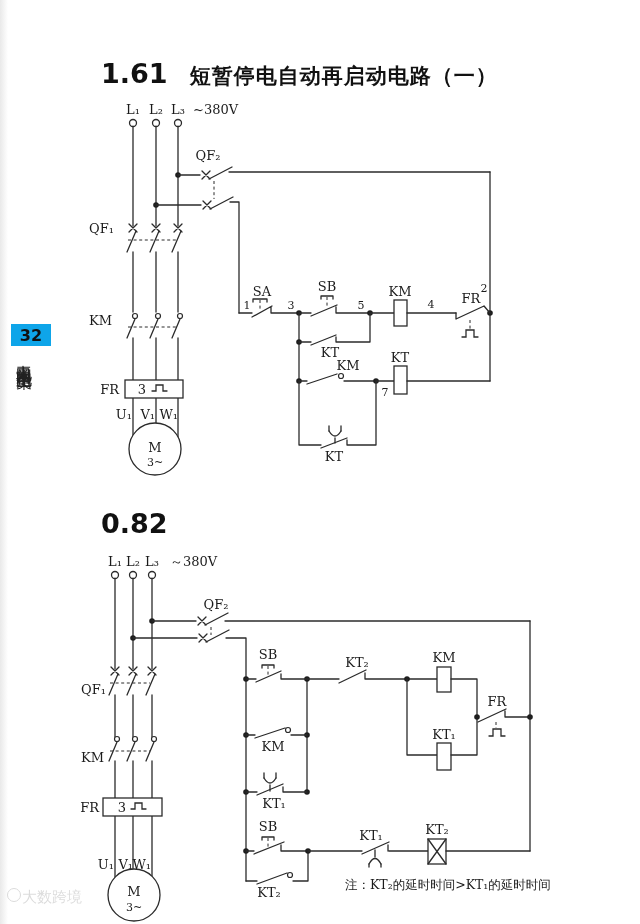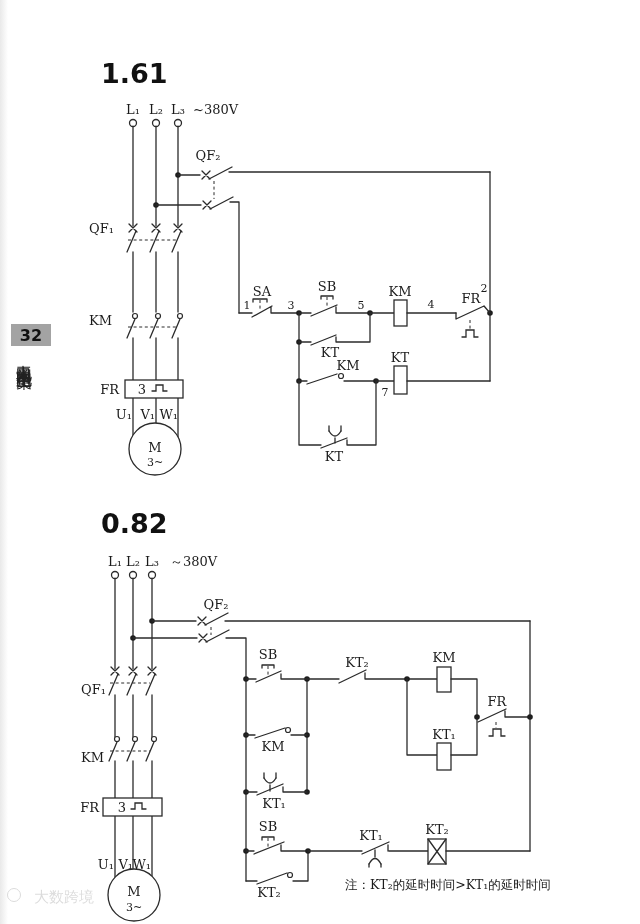--- a/index.html
+++ b/index.html
@@ -1,54 +1,55 @@
 <!DOCTYPE html>
 <html><head>
 <meta charset="utf-8">
 <style>
   html,body{margin:0;padding:0;background:#ffffff;}
   .page{position:relative;width:640px;height:924px;background:#fff;overflow:hidden;
         font-family:"DejaVu Sans","Liberation Sans",sans-serif;color:#111;}
   .edge{position:absolute;left:0;top:0;width:8px;height:100%;
         background:linear-gradient(90deg,#e9e9e9,#ffffff);}
-  .pagetab{position:absolute;left:11px;top:324px;width:40px;height:22px;background:#a3a3a3;
+  .pagetab{position:absolute;left:11px;top:324px;width:40px;height:22px;background:#0ea5e9;
         color:#111;font-size:16px;font-weight:600;display:flex;align-items:center;justify-content:center;text-align:center;}
   .spine{position:absolute;left:13px;top:352px;writing-mode:vertical-rl;text-orientation:upright;
         font-size:16px;letter-spacing:1.5px;color:#222;}
   .title{position:absolute;left:57px;display:flex;align-items:baseline;gap:22px;margin-left:44px;}
   .title .no{font-size:27px;font-weight:800;font-family:"DejaVu Sans",sans-serif;}
   .title .tx{font-size:21px;font-weight:700;letter-spacing:1px;}
   .t1{top:58px;} .t2{top:508px;}
   svg.circ{position:absolute;left:0;top:0;}
   .w{fill:none;stroke:#2b2b2b;stroke-width:1.3;stroke-linecap:round;}
   .dsh{fill:none;stroke:#2b2b2b;stroke-width:1;stroke-dasharray:3 2.6;}
   .dot{fill:#1e1e1e;stroke:none;}
   .term{fill:#fff;stroke:#2b2b2b;stroke-width:1.3;}
   .bx{fill:#fff;stroke:#2b2b2b;stroke-width:1.3;}
   .blk{fill:#141414;stroke:none;}
   .oc{fill:#fff;stroke:#2b2b2b;stroke-width:1.2;}
   svg text{fill:#1b1b1b;font-family:"DejaVu Serif","Liberation Serif",serif;font-size:13px;}
   .tm{text-anchor:middle;} .te{text-anchor:end;} .tn{font-size:11px;} .nt{font-size:12.5px;}
-  .wm{position:absolute;left:7px;top:888px;display:flex;align-items:flex-start;gap:13px;
+  .wm{position:absolute;left:7px;top:888px;display:flex;align-items:flex-start;gap:1px;
       opacity:.14;color:#000;font-size:15px;}
   .wm .ring{width:12px;height:12px;border:1.6px solid #000;border-radius:50%;display:inline-block;}
 </style>
 </head>
 <body>
 
 <div class="page">
   <div class="edge"></div>
 
   <div class="pagetab">
     <span>32</span>
   </div>
   <div class="spine">电工常用电路图集</div>
 
   <div class="title t1">
     <span class="no">1.61</span>
+    <span class="tx">短暂停电自动再启动电路（一）</span>
   </div>
 
   <div class="title t2">
     <span class="no">0.82</span>
   </div>
 
   <svg class="circ" width="640" height="924" viewBox="0 0 640 924">
 
     <g>
 

